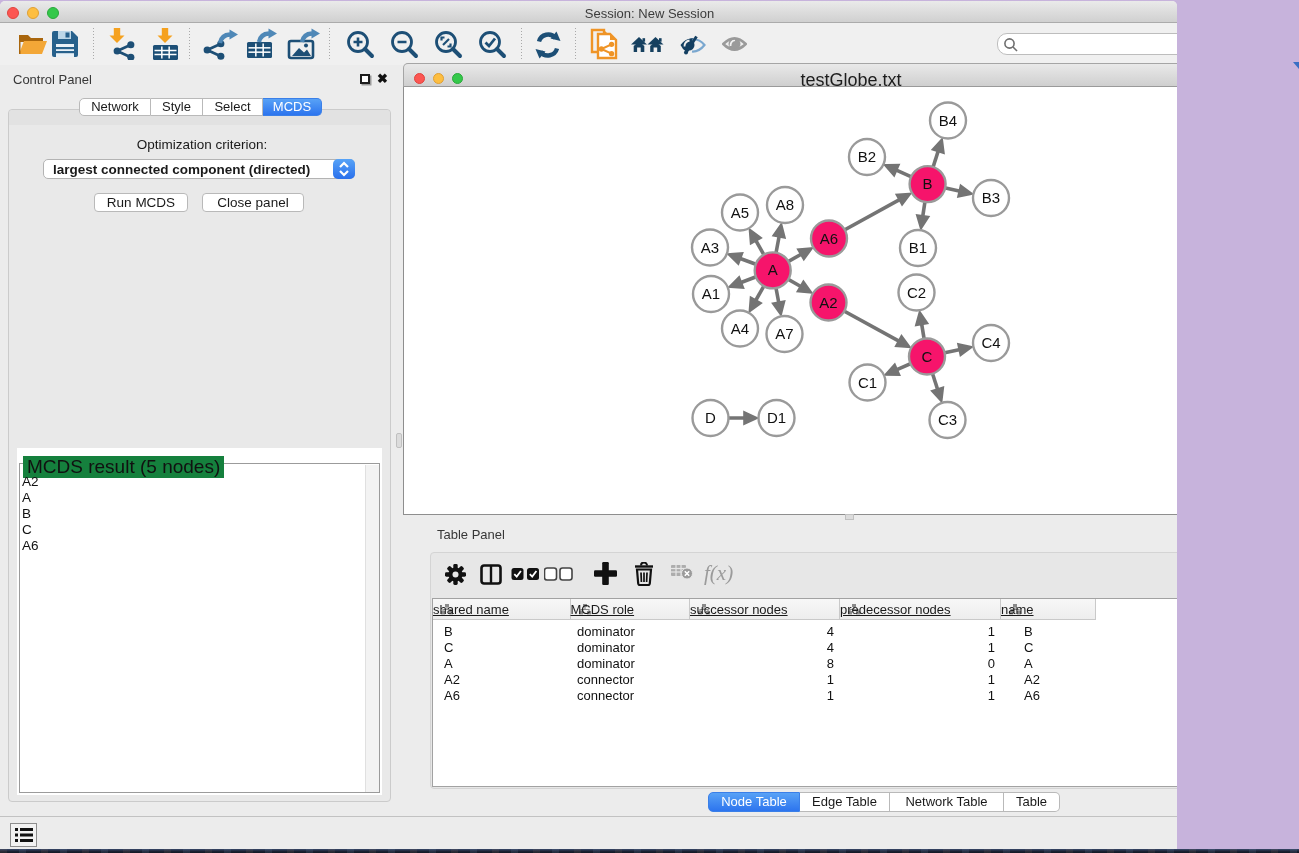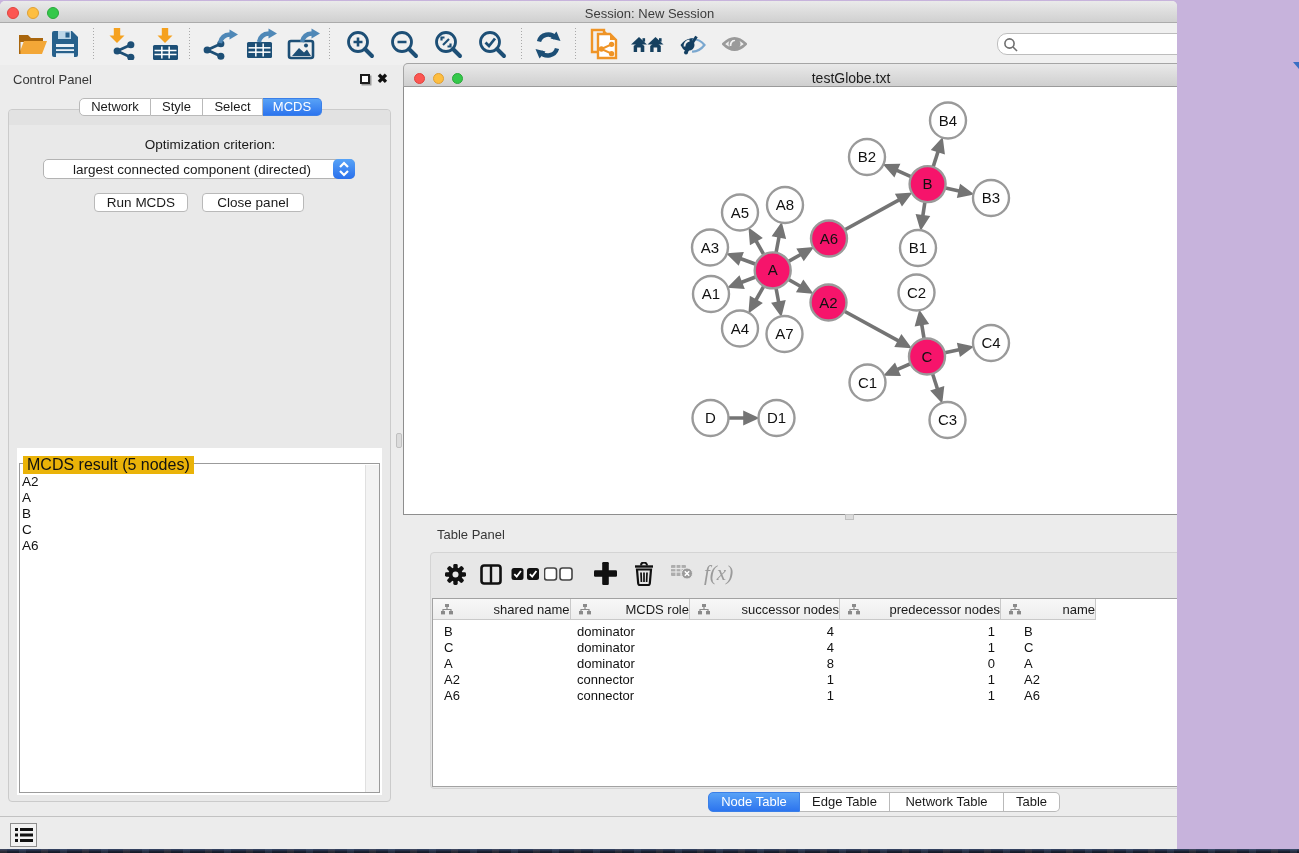--- a/index.html
+++ b/index.html
@@ -37,53 +37,53 @@
 #cp-band { position:absolute; left:9px; top:45px; width:381px; height:15px; background:#e2e2e2; border-radius:4px 4px 0 0; }
 
 
 .seg { position:absolute; display:flex; height:18px; font-size:13px; }
 .seg div { background:#fff; border:1px solid #b9b9b9; border-left-width:0;
   color:#1a1a1a; text-align:center; line-height:16px; }
 .seg div:first-child { border-left-width:1px; border-radius:5px 0 0 5px; }
 .seg div:last-child { border-radius:0 5px 5px 0; }
 .seg div.sel { background:linear-gradient(#58a2f6,#2c74ee); color:#fff; border-color:#3a7fe8; }
 
-#optlabel { position:absolute; left:12px; width:396px; top:72px; text-align:center; font-size:13.5px; color:#1a1a1a; }
+#optlabel { position:absolute; left:4px; width:396px; top:72px; text-align:center; font-size:13.5px; color:#1a1a1a; }
 #combo { position:absolute; left:43px; top:94px; width:312px; height:20px; background:#fff;
   border:1px solid #b3b3b3; border-radius:5px; font-size:13.5px; color:#1a1a1a; line-height:18px; }
-#combo .txt { position:absolute; left:29px; top:0.5px; }
+#combo .txt { position:absolute; left:9px; top:0.5px;font-weight:bold; }
 #combo .step { position:absolute; right:-1px; top:-1px; width:22px; height:20px;
   background:linear-gradient(#57a3f7,#2a70ec); border-radius:5px; }
 .btn { position:absolute; height:19px; background:#fff; border:1px solid #b9b9b9; border-radius:4px;
   font-size:13.5px; color:#1a1a1a; text-align:center; line-height:17px; }
 
 
 #mcdsbox { position:absolute; left:17px; top:383px; width:365px; height:347px; background:#fff; }
 #mcdsborder { position:absolute; left:2px; top:15px; right:2px; bottom:2px; border:1px solid #9b9b9b; }
-#mcdstitle { position:absolute; left:6px; top:8px; background:#eab308; padding:0 4px; font-size:16px; color:#111; }
+#mcdstitle { position:absolute; left:6px; top:8px; background:#15803d; padding:0 4px; font-size:19px; color:#111; }
 #mcdslist { position:absolute; left:5px; top:26px; font-size:13.5px; color:#111; line-height:16px; }
 #mcdssb { position:absolute; right:3.5px; top:16.5px; width:14px; bottom:3.5px; background:#f3f3f3; border-left:1px solid #e0e0e0; }
 
 
 #netwin { position:absolute; left:403px; top:62px; width:896px; height:452px; }
 #nettitle { position:absolute; left:0; top:0; width:896px; height:24px;
   background:linear-gradient(#e9e9e9,#cfcfcf); border:1px solid #a5a5a5; border-bottom:1px solid #9a9a9a;
   border-radius:5px 5px 0 0; }
-#nettitle .title { position:absolute; left:0; right:0; top:5.5px; text-align:center; font-size:14px; color:#1d1d1d; }
+#nettitle .title { position:absolute; left:0; right:0; top:5.5px; text-align:center; font-size:18px; color:#1d1d1d; }
 #netcanvas { position:absolute; left:0; top:24px; width:896px; height:428px; background:#fff;
   border:1.5px solid #8e8e8e; border-top:none; }
 
 
 #tpanel { position:absolute; left:416px; top:514px; width:903px; height:301px; background:#ececec; }
 #tpanel .hdr { position:absolute; left:21px; top:12px; font-size:13px; color:#373737; }
 #tsub { position:absolute; left:14px; top:37px; width:884px; height:237px; background:#e7e7e7; border:1px solid #d4d4d4; border-radius:4px; }
 #ttable { position:absolute; left:16px; top:83px; width:881px; height:189px; background:#fff; border:1px solid #a2a2a2; }
 #thead { position:absolute; left:0; top:0; width:663px; height:21px; background:linear-gradient(#f7f7f7,#ededed); border-bottom:1px solid #c9c9c9; font-size:13px; color:#1a1a1a; }
 .th { position:absolute; top:0; height:21px; border-right:1px solid #c9c9c9; }
-.th span { position:absolute; left:0; right:0; top:3px; text-align:right; }
+.th span { position:absolute; left:0; right:0; top:3px; text-align:left;text-decoration:underline; }
 #tbody { position:absolute; left:0; top:23px; font-size:13px; color:#111; }
 .cell { position:absolute; height:16px; line-height:16px; }
 
 
 #btabs { left:276px; top:277px; }
 #btabs { height:20px;padding-left:16px; } #btabs div { line-height:18.5px; }
 
 
 #statusbar { position:absolute; left:0; top:815px; width:1299px; height:33.5px;
   background:#ececec; border-top:1px solid #c2c2c2; }

